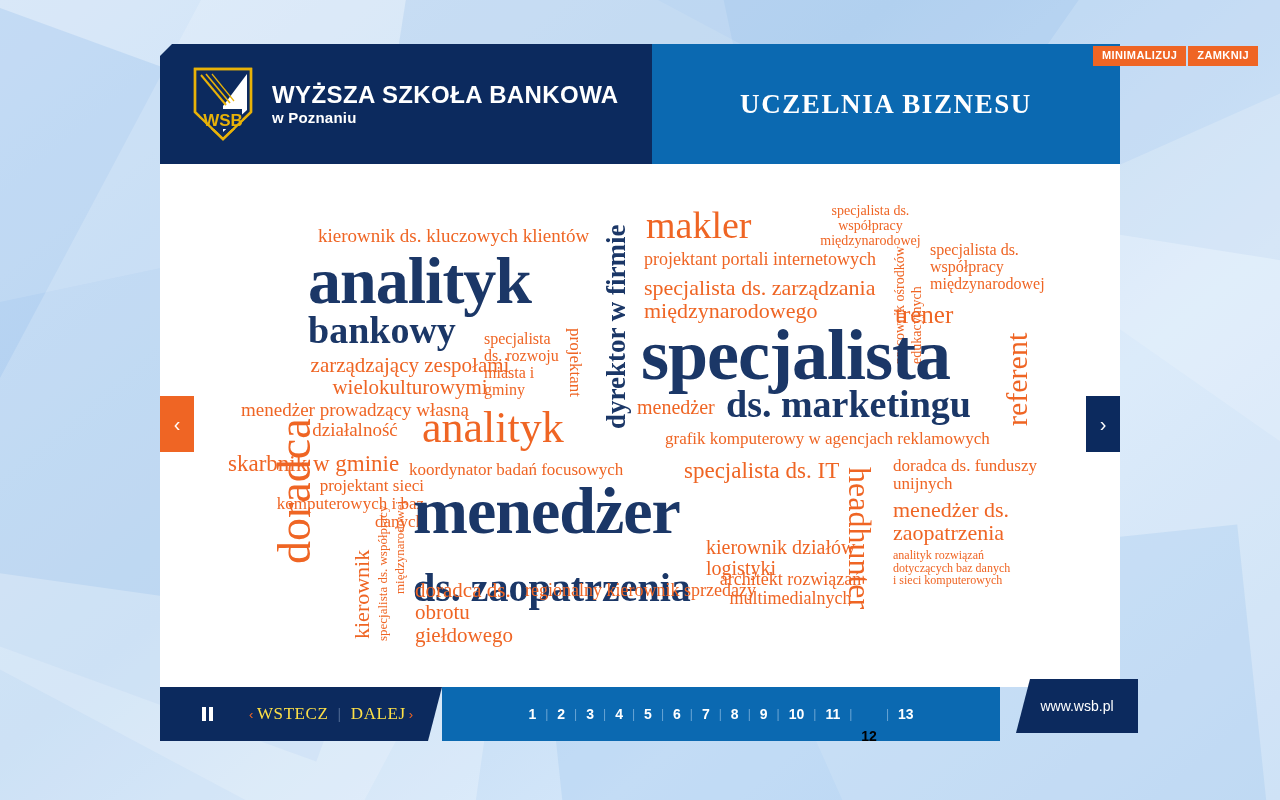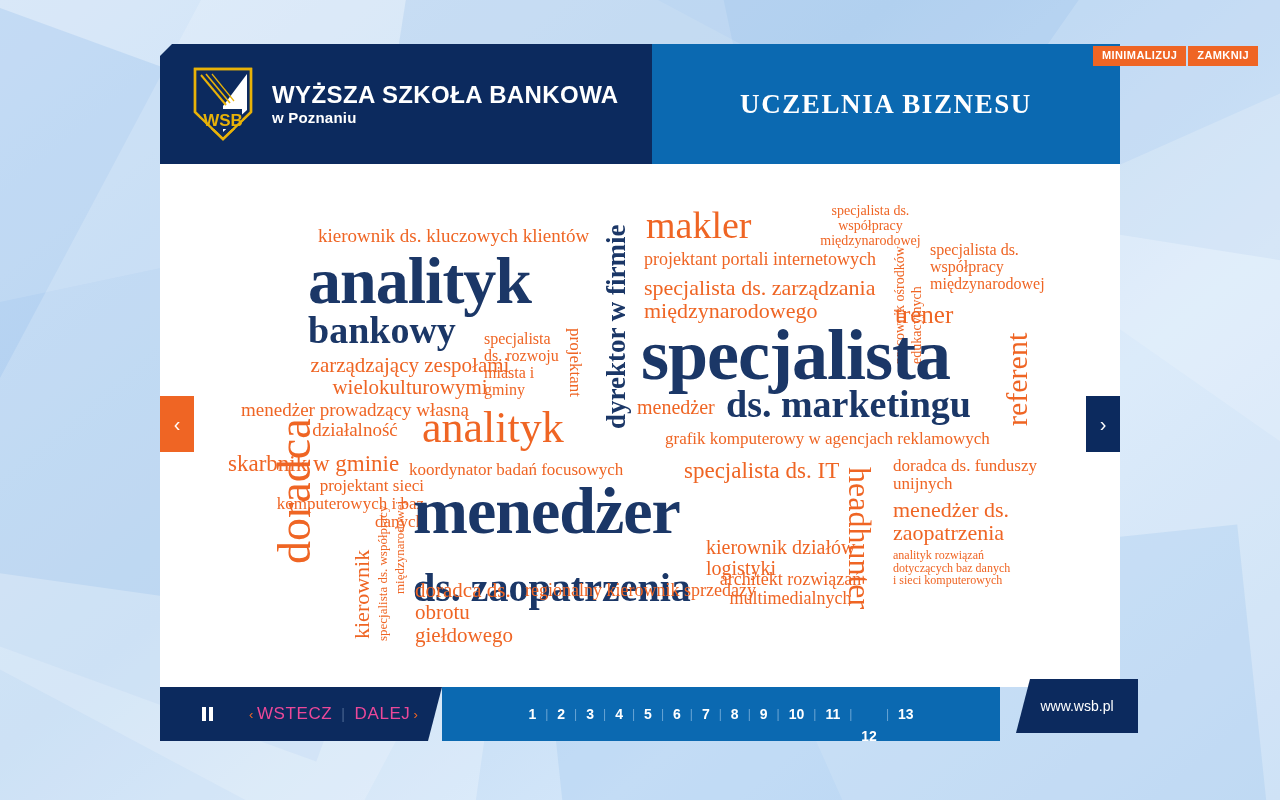--- a/index.html
+++ b/index.html
@@ -101,32 +101,32 @@
     position:absolute; left:0; top:0; width:282px; height:54px;
     background:#0c2a5e; display:flex; align-items:center;
     clip-path: polygon(0 0, 100% 0, calc(100% - 14px) 100%, 0 100%);
     padding-left:42px; gap:0;
   }
   .pausebtn { display:flex; gap:3px; cursor:pointer; margin-right:33px; }
   .pausebtn i { display:block; width:4px; height:14px; background:#ffffff; }
   .navlinks { display:flex; align-items:center; color:#ffffff;
               font-size:17px; letter-spacing:0.6px; }
   .navlinks .chev { color:#ef6524; font-size:13px; margin:0 3px; }
-  .navlinks a { color:#ec4899; text-decoration:none; cursor:pointer; }
+  .navlinks a { color:#fde047; text-decoration:none; cursor:pointer;font-family:Liberation Serif, serif; }
   .navlinks .sep { color:#4a6590; margin:0 9px; font-size:14px; }
 
   .footer-pages {
     position:absolute; left:282px; top:0; right:120px; height:54px;
     background:#0b69b1; display:flex; align-items:center; justify-content:center; gap:0;
   }
   .pg {
     color:#ffffff; font-size:14px; font-weight:bold;
     padding:0 9px; cursor:pointer; user-select:none;
   }
-  .pg.active { color:#ffffff;margin-top:44px; }
+  .pg.active { color:#000000;margin-top:44px; }
   .pgsep { color:#6aa6d4; font-size:12px; }
   .footer-url {
     position:absolute; right:-18px; top:-8px; width:122px; height:54px;
     background:#0c2a5e; color:#ffffff; display:flex;
     align-items:center; justify-content:center;
     font-size:14px; cursor:pointer;
     clip-path: polygon(14px 0, 100% 0, 100% 100%, 0 100%);
   }
 </style>
 </head>

